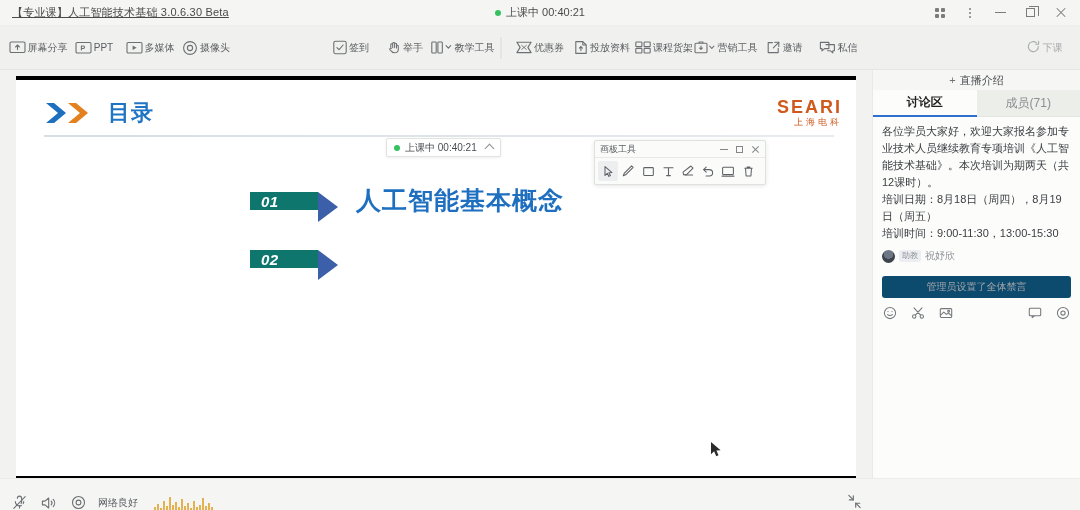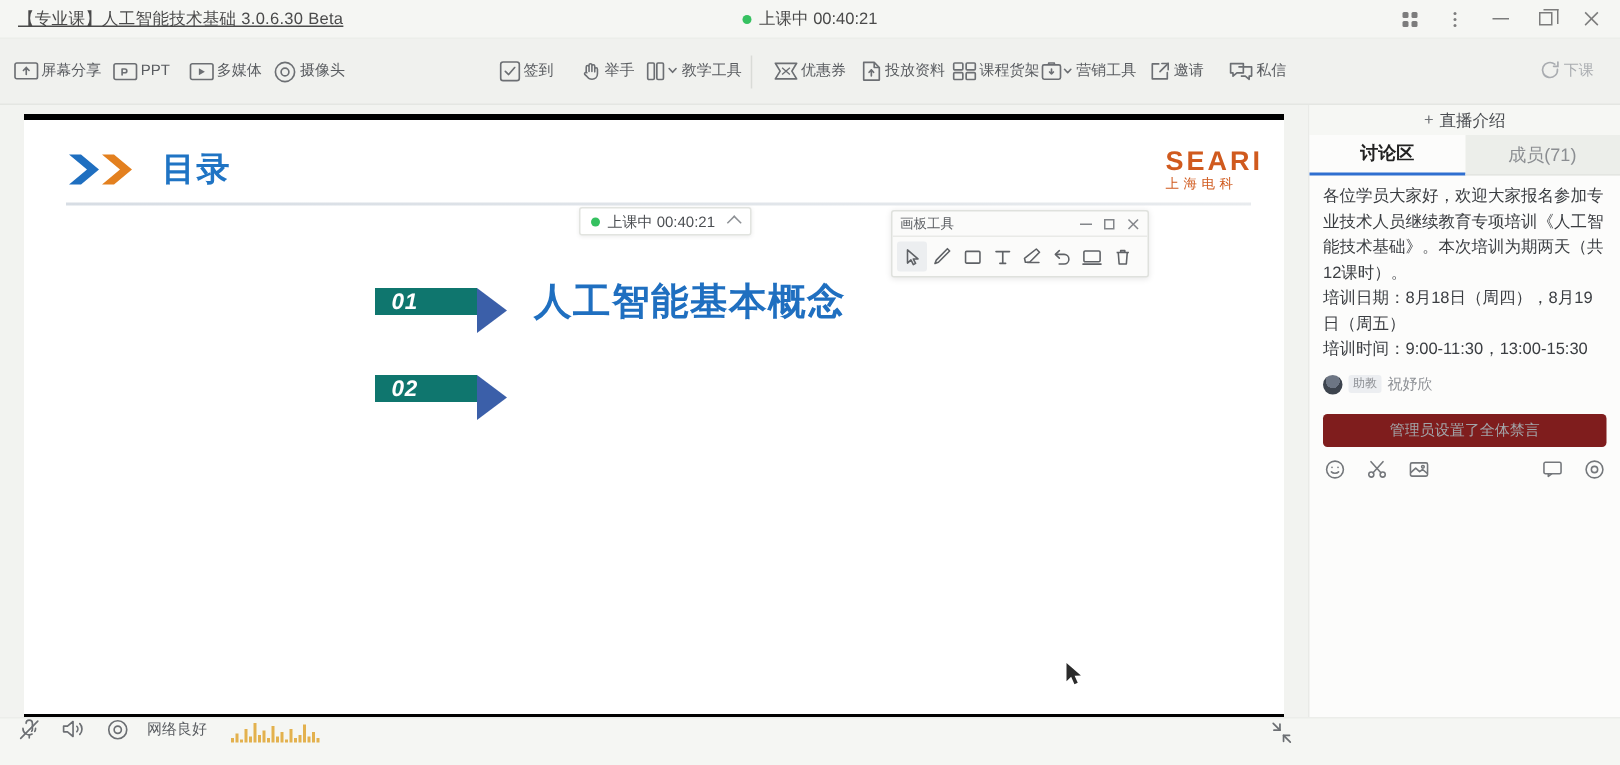--- a/index.html
+++ b/index.html
@@ -138,21 +138,21 @@
   .badge:after {
     content: ""; position: absolute; left: 68px; top: 0;
     width: 0; height: 0;
     border-top: 15px solid transparent;
     border-bottom: 15px solid transparent;
     border-left: 20px solid #3b5fa9;
   }
   .toc-text { font-size: 25px; font-weight: bold; color: #1f6fc0; letter-spacing: 1px; white-space: nowrap; }
   .brandmark {
     position: absolute; right: 14px; top: 18px;
-    display: flex; flex-direction: column; line-height: 1;
+    display: flex; flex-direction: column; align-items: flex-end; line-height: 1;
   }
   .brandmark .b1 { font-size: 18px; font-weight: bold; color: #d05a1e; letter-spacing: 2px; }
   .brandmark .b2 { font-size: 9px; color: #d05a1e; letter-spacing: 3px; margin-top: 2px; }
 
   
   .timer-pill {
     position: absolute; left: 386px; top: 68px;
     height: 19px; padding: 0 7px;
     background: #ffffff; border: 1px solid #e2e4e0; border-radius: 2px;
     display: flex; align-items: center; gap: 5px;
@@ -236,21 +236,21 @@
     background: radial-gradient(circle at 50% 32%, #6d7684 0 42%, #3d444e 43% 100%);
     flex: 0 0 13px;
   }
   .role-badge {
     font-size: 8px; color: #8e9196; background: #eceef1;
     padding: 0 3px; border-radius: 2px; line-height: 12px;
   }
   .sender { font-size: 10px; color: #8e9196; }
   .mute-note {
     margin: 4px 9px 0 9px;
-    height: 22px; background: #7f1d1d; border-radius: 3px;
+    height: 22px; background: #0c4a6e; border-radius: 3px;
     display: flex; align-items: center; justify-content: center;
     font-size: 10px; color: #a2a5a9;
   }
   .chat-icons {
     height: 30px; display: flex; align-items: center;
     padding: 0 10px; gap: 14px; color: #74777b;
   }
   .chat-icons .sp { margin-left: auto; }
   .chat-input {
     flex: 1; min-height: 0;
@@ -266,21 +266,21 @@
     background: #ececea; border-radius: 13px;
     display: flex; align-items: center; justify-content: center; gap: 7px;
     font-size: 11px; color: #6b6e72; cursor: pointer;
   }
   .send-caret { width: 5px; height: 5px; border-right: 1px solid #9b9ea2; border-bottom: 1px solid #9b9ea2; transform: rotate(45deg); margin-top: -2px; }
 
   
   .bottombar {
     height: 32px; flex: 0 0 32px;
     background: #f5f6f3;
-    display: flex; align-items: flex-start;
+    display: flex; align-items: flex-end;
     padding: 0 12px; gap: 14px;
     border-top: 1px solid #ecedea;
     position: relative;
   }
   .bbtn { color: #6c6f73; display: flex; align-items: center; cursor: pointer; }
   .net-text { font-size: 10px; color: #5a5d61; margin-left: -2px; }
   .wave {
     display: flex; align-items: flex-end; gap: 1px; height: 16px; margin-left: 2px;
   }
   .wave i { width: 2px; background: #e3b14e; display: block; }

